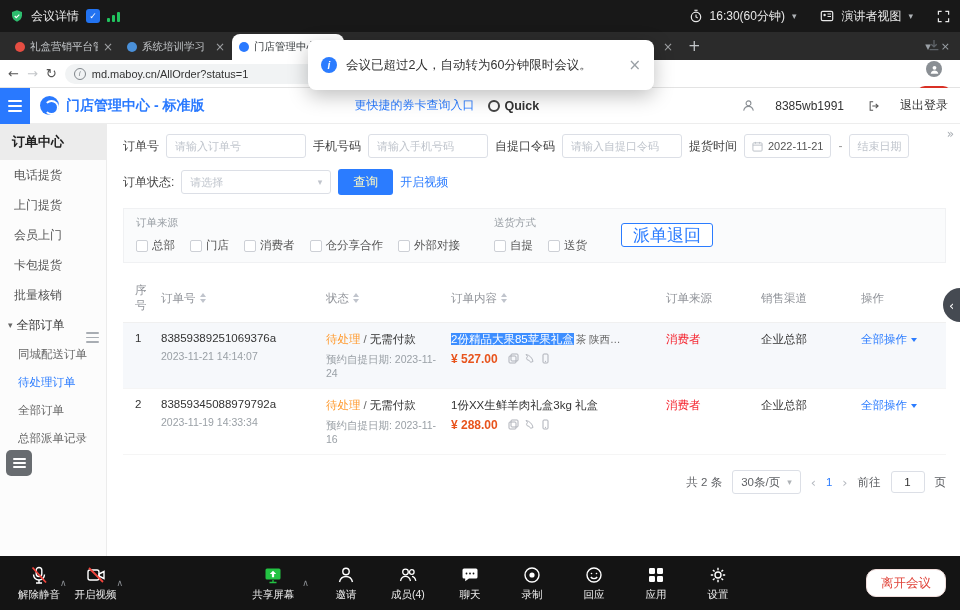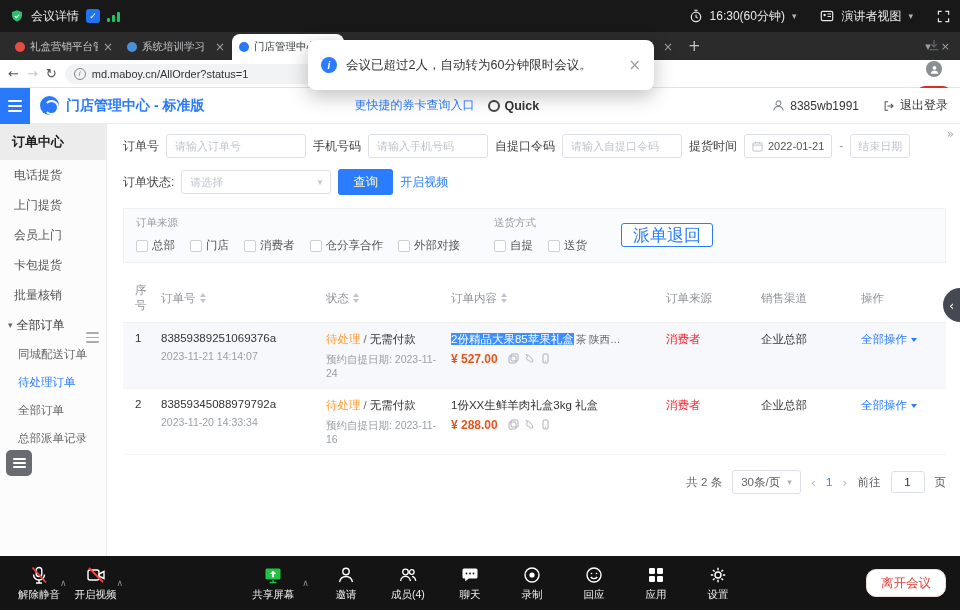--- a/index.html
+++ b/index.html
@@ -55,21 +55,21 @@
   .burger i { width:14px; height:2px; background:#fff; border-radius:1px; }
   .brandwrap { display:flex; align-items:flex-end; gap:7px; margin-left:10px; }
   .logo { width:19px; height:19px; border-radius:50%; background:var(--brand,#2979ff); position:relative; flex:none; }
   .logo::after { content:""; position:absolute; left:4px; top:4px; width:11px; height:11px; border:2px solid #fff;
                  border-radius:50%; border-left-color:transparent; }
   .brand { color:var(--brand,#2979ff); font-weight:bold; font-size:14px; }
   .quicklink { color:var(--accent,#2b7cff); font-size:12px; margin-left:150px; }
   .quick { display:flex; align-items:center; gap:4px; color:#333; font-weight:bold; font-size:12.5px; margin-left:14px; }
   .qi { width:12px; height:12px; border:2px solid #444; border-radius:50%; }
   .hdr-right { margin-left:auto; display:flex; align-items:center; gap:24px; margin-right:12px; font-size:12px; color:#333; }
-  .hflex { display:flex; align-items:center; gap:5px; }
+  .hflex { display:flex; align-items:center; gap:20px; }
 
   .appbody { position:absolute; top:36px; bottom:0; left:0; right:0; display:flex; }
   .sidebar { width:107px; background:#fcfcfc; border-right:1px solid #ececec; flex:none; position:relative;
              font-size:12px; color:#555; }
   .sb-title { height:36px; background:#ececec; display:flex; align-items:center; padding-left:12px;
               font-weight:bold; color:#222; font-size:13px; }
   .sb-item { height:30px; display:flex; align-items:center; padding-left:14px; }
   .sb-group { height:30px; display:flex; align-items:center; padding-left:8px; gap:4px; color:#333; }
   .sb-group .gc { font-size:9px; color:#666; }
   .sb-sub { height:28px; display:flex; align-items:center; padding-left:18px; font-size:11.5px; color:#666; }
@@ -354,21 +354,21 @@
           <span>手机号码</span>
           <input class="txt w120" placeholder="请输入手机号码" style="">
           <span>自提口令码</span>
           <input class="txt w120" placeholder="请输入自提口令码" style="">
           <span>提货时间</span>
           <span class="datebox">
             <svg width="11" height="11" viewBox="0 0 12 12">
                 <rect x="1" y="2" width="10" height="9" rx="1" stroke="#b8bdc4" fill="none"></rect>
                 <path d="M1 4.5h10M3.7 1v2M8.3 1v2" stroke="#b8bdc4" fill="none"></path>
               </svg>
-            <span>2022-01-21</span>
+            <span>2022-11-21</span>
           </span>
           <span class="dsep">-</span>
           <span class="datebox ph">
             <span>结束日期</span>
           </span>
         </div>
 
         <div class="srow">
           <span>订单状态:</span>
           <span class="selbox">
@@ -493,21 +493,21 @@
           <div class="action">
             <span>全部操作</span>
             <span class="bcaret"></span>
           </div>
         </div>
 
         <div class="grid trow">
           <div class="cidx">2</div>
           <div>
             <div>83859345088979792a</div>
-            <div class="sub">2023-11-20 14:33:34</div>
+            <div class="sub">2023-11-19 14:33:34</div>
           </div>
           <div>
             <div>
               <span class="status">待处理</span><span class="sep">/</span><span>无需付款</span>
             </div>
             <div class="sub">预约自提日期: 2023-11-16</div>
           </div>
           <div>
             <div>1份XX生鲜羊肉礼盒3kg 礼盒</div>
             <div style="margin-top:5px">

